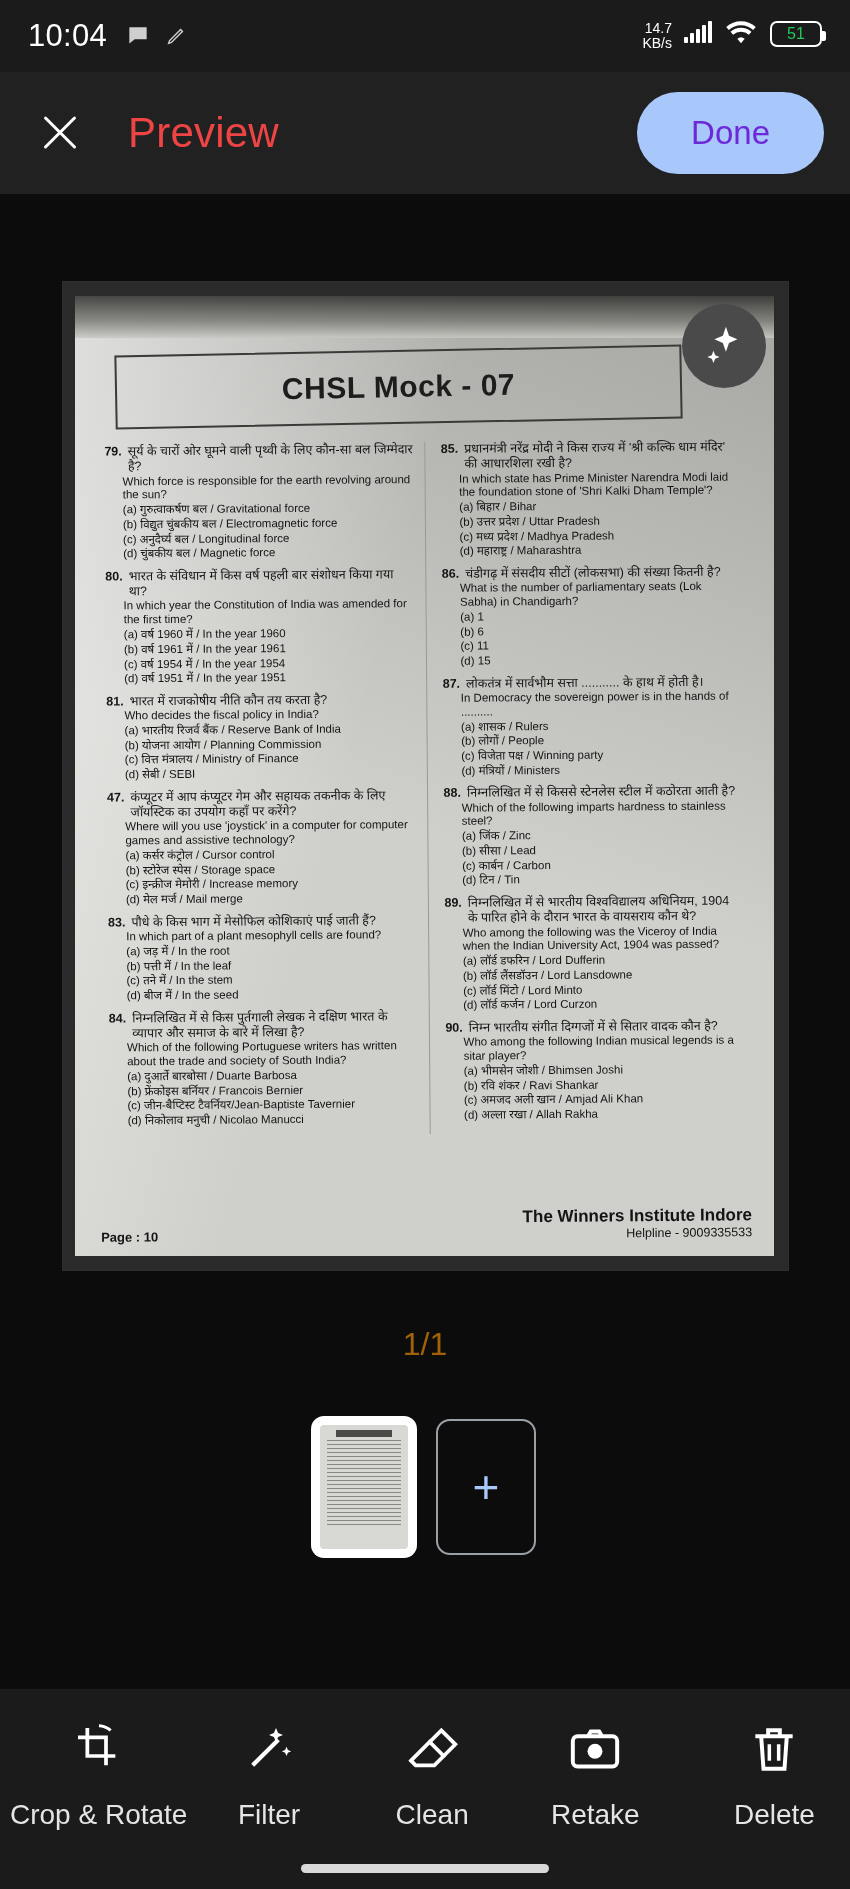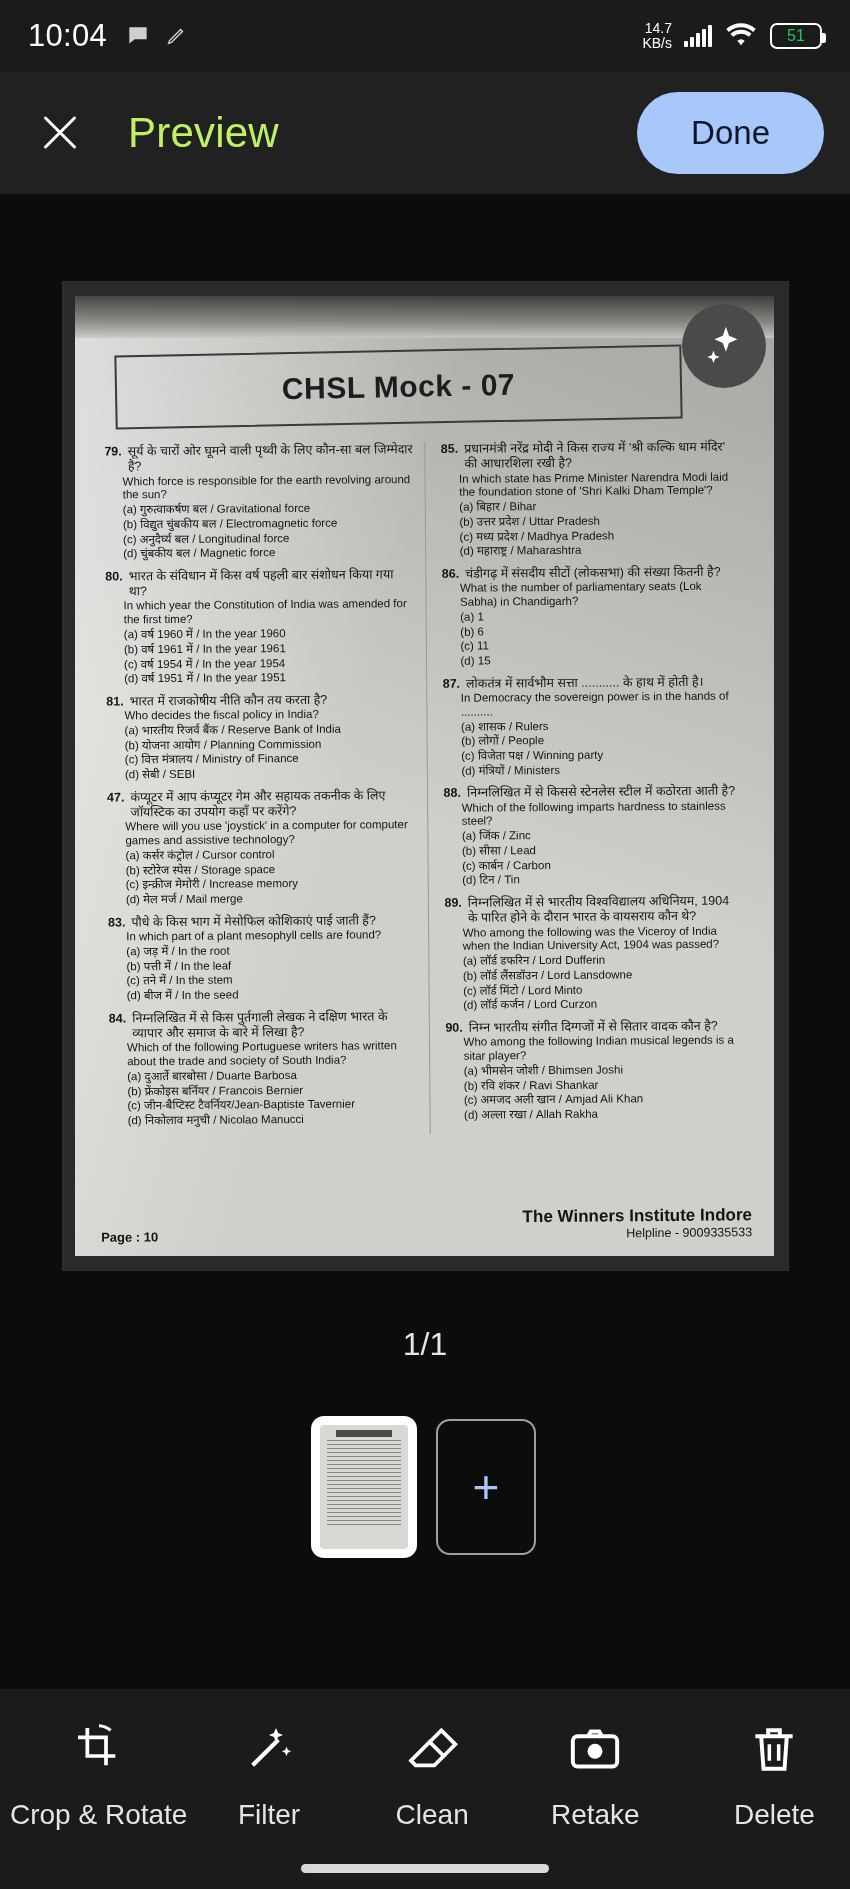--- a/index.html
+++ b/index.html
@@ -21,21 +21,21 @@
     height: 72px;
     background: #1b1b1b;
     display: flex; align-items: center;
     padding: 0 28px;
     color: #fff;
     flex: none;
   }
   .sb-clock { font-size: 31px; letter-spacing: .3px; }
   .sb-left-icons { display: flex; align-items: center; gap: 14px; margin-left: 18px; }
   .sb-spacer { flex: 1; }
-  .sb-right { display: flex; align-items: center; gap: 12px; }
+  .sb-right { display: flex; align-items: flex-start; gap: 12px; }
   .sb-kbs { font-size: 14px; line-height: 1.05; text-align: right; color: #fff; }
   .bars { display: flex; align-items: flex-end; gap: 2px; height: 22px; }
   .bars i { width: 4px; background: #fff; display: block; border-radius: 1px; }
   .bars i:nth-child(1){height:6px}
   .bars i:nth-child(2){height:10px}
   .bars i:nth-child(3){height:14px}
   .bars i:nth-child(4){height:18px}
   .bars i:nth-child(5){height:22px}
   .batt {
     position: relative;
@@ -63,26 +63,26 @@
     flex: none;
     cursor: pointer;
   }
   .close-x:before, .close-x:after {
     content: ""; position: absolute; left: 4px; top: 24px;
     width: 44px; height: 3px; background: #fff; border-radius: 2px;
   }
   .close-x:before { transform: rotate(45deg); }
   .close-x:after  { transform: rotate(-45deg); }
   .appbar-title {
-    color: #bef264; font-size: 42px; font-weight: 400;
+    color: #ef4444; font-size: 42px; font-weight: 400;
     margin-left: 42px; letter-spacing: .2px;
   }
   .appbar-spacer { flex: 1; }
   .done-btn {
-    background: #a8c7fa; color: #0f172a;
+    background: #a8c7fa; color: #6d28d9;
     font-size: 33px;
     border: none; border-radius: 50px;
     padding: 22px 54px;
     cursor: pointer;
     font-family: "Liberation Sans", sans-serif;
   }
 
   
   .stage {
     flex: 1;
@@ -167,21 +167,21 @@
     background: #4a4a4a;
     display: flex; align-items: center; justify-content: center;
     color: #fff;
     cursor: pointer;
     z-index: 5;
   }
   .magic-btn svg { width: 46px; height: 46px; }
 
   .counter {
     margin-top: 56px;
-    color: #e5e5e5; font-size: 32px;
+    color: #a16207; font-size: 32px;
   }
 
   .thumbs {
     margin-top: 56px;
     display: flex; align-items: center; gap: 22px;
   }
   .thumb {
     width: 100px; height: 136px;
     background: #fff;
     border-radius: 10px;

